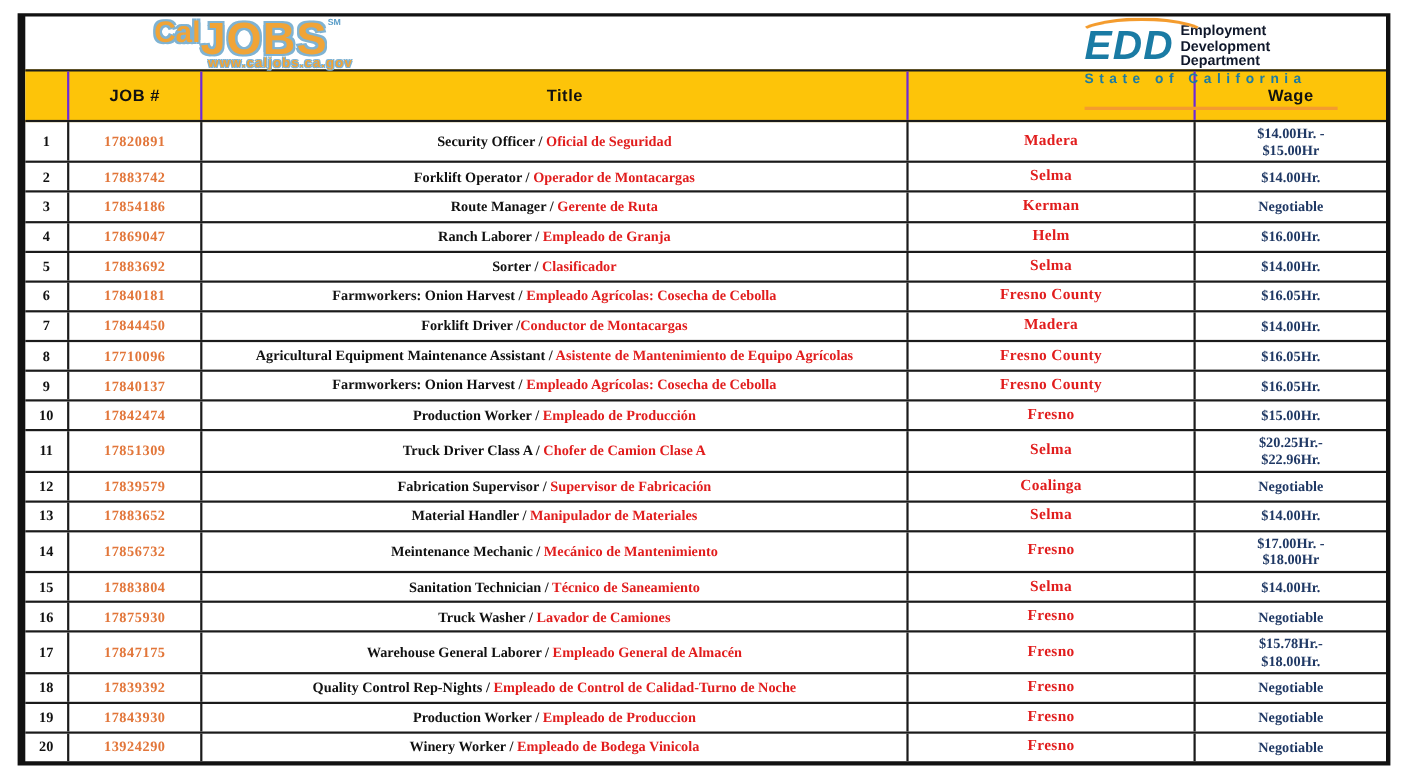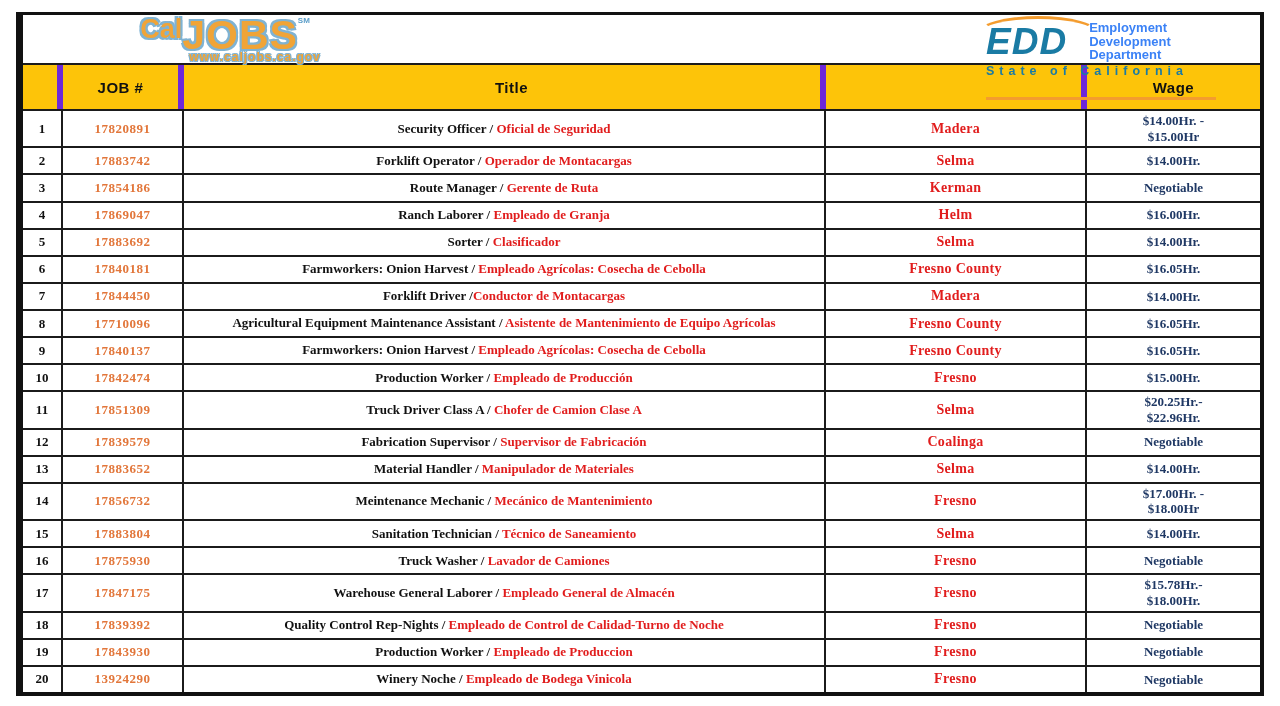--- a/index.html
+++ b/index.html
@@ -26,31 +26,31 @@
   
   .doc-title { position:absolute; left:0; right:0; top:8px; text-align:center;
                font-weight:bold; font-size:21px; color:#111; line-height:1.25; }
   
   .edd { position:absolute; right:44px; top:6px; width:230px; }
   .edd-top { display:flex; align-items:center; position:relative; }
   .edd-acronym { font-family:"Liberation Sans", sans-serif; font-weight:bold; font-style:italic;
                  font-size:37px; line-height:1; color:#1A7BA4; letter-spacing:1px; }
   .edd-arc { position:absolute; left:-8px; top:-5px; width:120px; height:34px;
              border:3px solid transparent; border-top:3px solid #F49C2E; border-radius:50%; }
-  .edd-lines { margin-left:22px; font-family:"Liberation Sans", sans-serif; font-weight:bold;
-               font-size:13px; line-height:1.05; color:#3b82f6; }
+  .edd-lines { margin-left:6px; font-family:"Liberation Sans", sans-serif; font-weight:bold;
+               font-size:13px; line-height:1.05; color:#0f172a; }
   .edd-tag { margin-top:2px; font-family:"Liberation Sans", sans-serif; font-weight:bold;
              font-size:12.5px; letter-spacing:5px; color:#1A7BA4; white-space:nowrap;
              border-bottom:3px solid #F49C2E; padding-bottom:19px; }
   
   .thead, .row { display:grid; grid-template-columns:40px 121px 1fr 261px 173px; }
   .thead { flex:0 0 48px; background:#FDC409; border-top:2px solid #1b1b1b; border-bottom:2px solid #1b1b1b; }
   .thead > div { display:flex; align-items:center; justify-content:center;
                  font-family:"Liberation Sans", sans-serif; font-weight:bold; color:#111;
-                 border-right:6px solid #6d28d9; font-size:15px; letter-spacing:0.5px; }
+                 border-right:2px solid #6d28d9; font-size:15px; letter-spacing:0.5px; }
   .thead > div:last-child { border-right:none; }
   .th-title { font-size:19px;padding-left:19px; }
   .rows { flex:1 1 auto; display:flex; flex-direction:column; }
   .row { flex:1 1 auto; border-bottom:2px solid #1b1b1b; }
   .row:last-child { border-bottom:none; }
   .row > div { border-right:2px solid #1b1b1b; display:flex; align-items:center; justify-content:center;
                text-align:center; font-weight:bold; font-size:13px; min-height:23px; padding:1px 4px; }
   .row > div:last-child { border-right:none; }
   .c-num  { color:#111; }
   .c-job  { color:#E2763A; letter-spacing:0.5px; }
@@ -250,19 +250,19 @@
       <div class="c-num">19</div>
       <div class="c-job">17843930</div>
       <div class="c-title"><span class="en">Production Worker / </span><span class="es">Empleado de  Produccion</span></div>
       <div class="c-city">Fresno</div>
       <div class="c-wage">Negotiable</div>
     </div>
 
     <div class="row">
       <div class="c-num">20</div>
       <div class="c-job">13924290</div>
-      <div class="c-title"><span class="en">Winery Noche / </span><span class="es">Empleado de Bodega Vinicola</span></div>
+      <div class="c-title"><span class="en">Winery Worker / </span><span class="es">Empleado de Bodega Vinicola</span></div>
       <div class="c-city">Fresno</div>
       <div class="c-wage">Negotiable</div>
     </div>
   </div>
 
 </div>
 
 </body></html>

